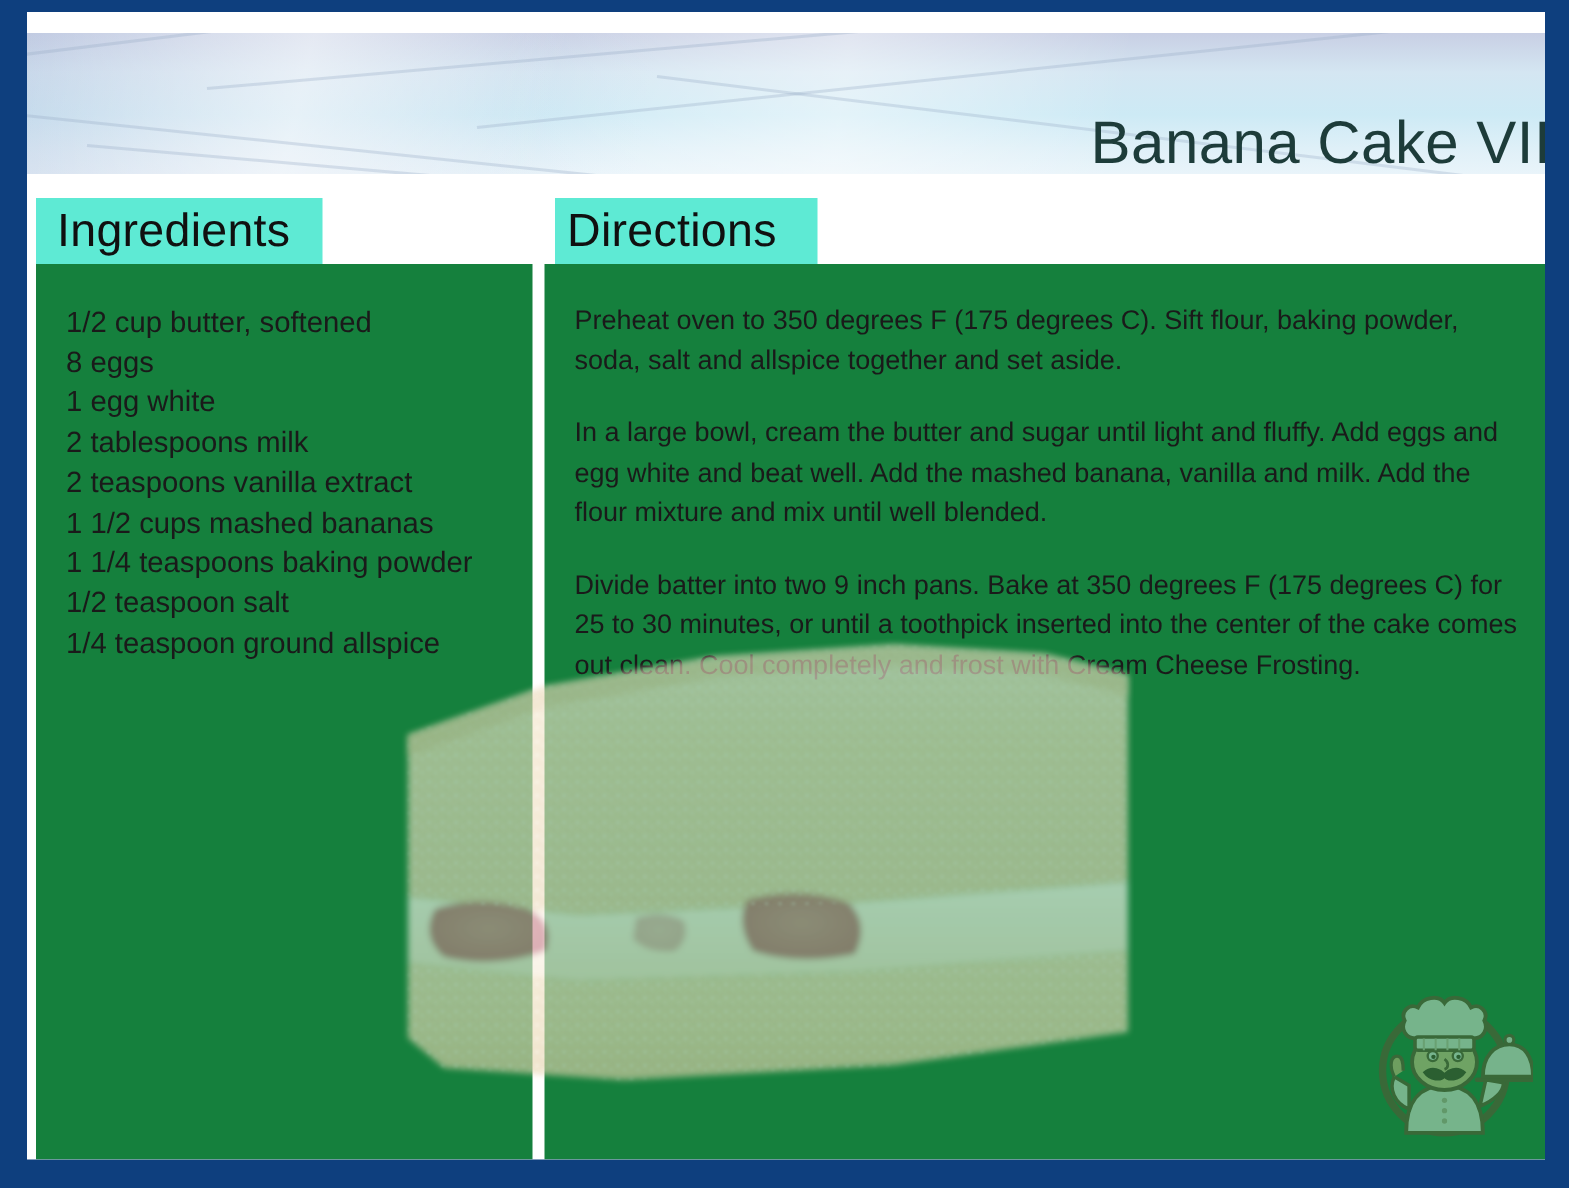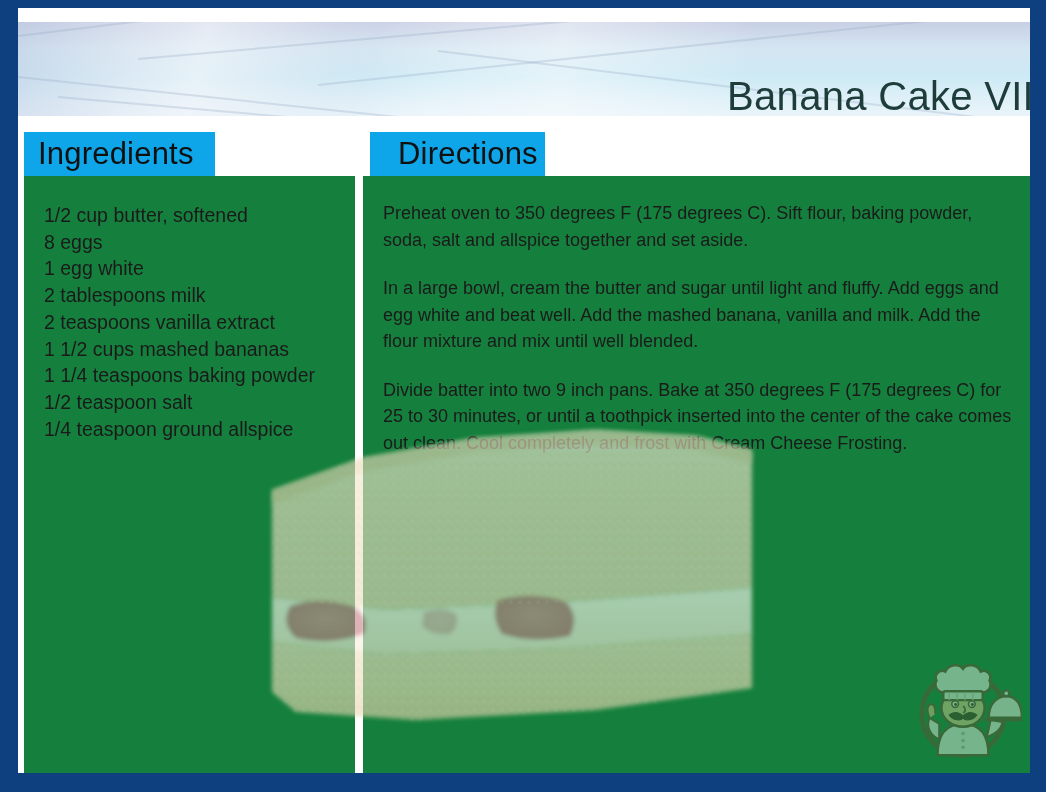--- a/index.html
+++ b/index.html
@@ -62,21 +62,21 @@
     font-size: 40px;
     font-weight: normal;
     color: #1d3c3a;
     letter-spacing: 0.3px;
     white-space: nowrap;
   }
 
   
   .section-tab {
     position: absolute;
-    background: #0ea5e9;
+    background: #5eead4;
     display: flex;
     align-items: center;
     box-sizing: border-box;
   }
   .section-tab-label {
     font-size: 31px;
     color: #101010;
     font-weight: normal;
     letter-spacing: 0.2px;
     white-space: nowrap;
@@ -86,21 +86,21 @@
     top: 124px;
     width: 191px;
     height: 44px;
     padding-left: 14px;
   }
   #directions-tab {
     left: 352px;
     top: 124px;
     width: 175px;
     height: 44px;
-    padding-left: 28px;
+    padding-left: 8px;
   }
 
   
   .panel {
     position: absolute;
     background: #15803d;
     box-sizing: border-box;
   }
   #ingredients-panel {
     left: 6px;

